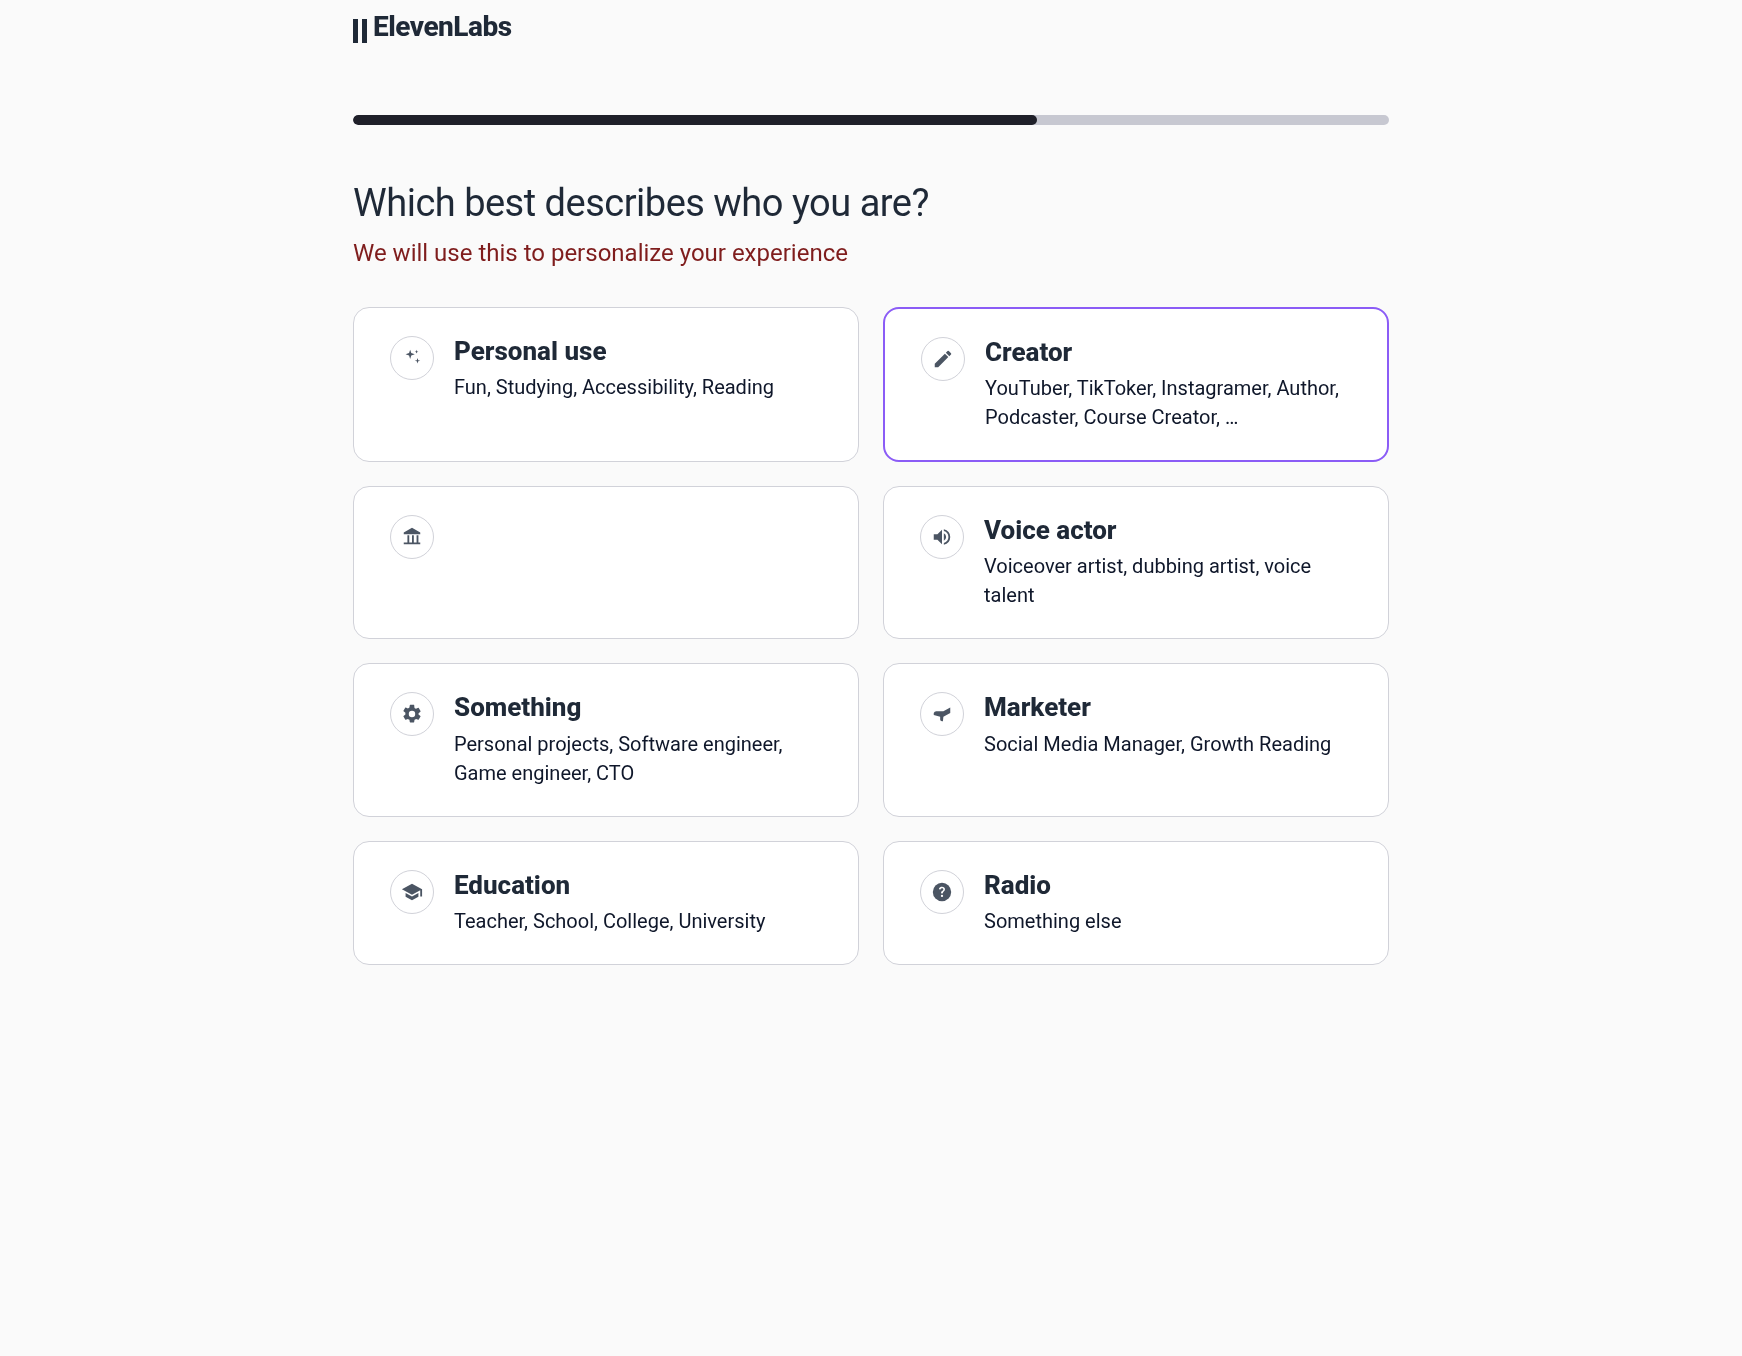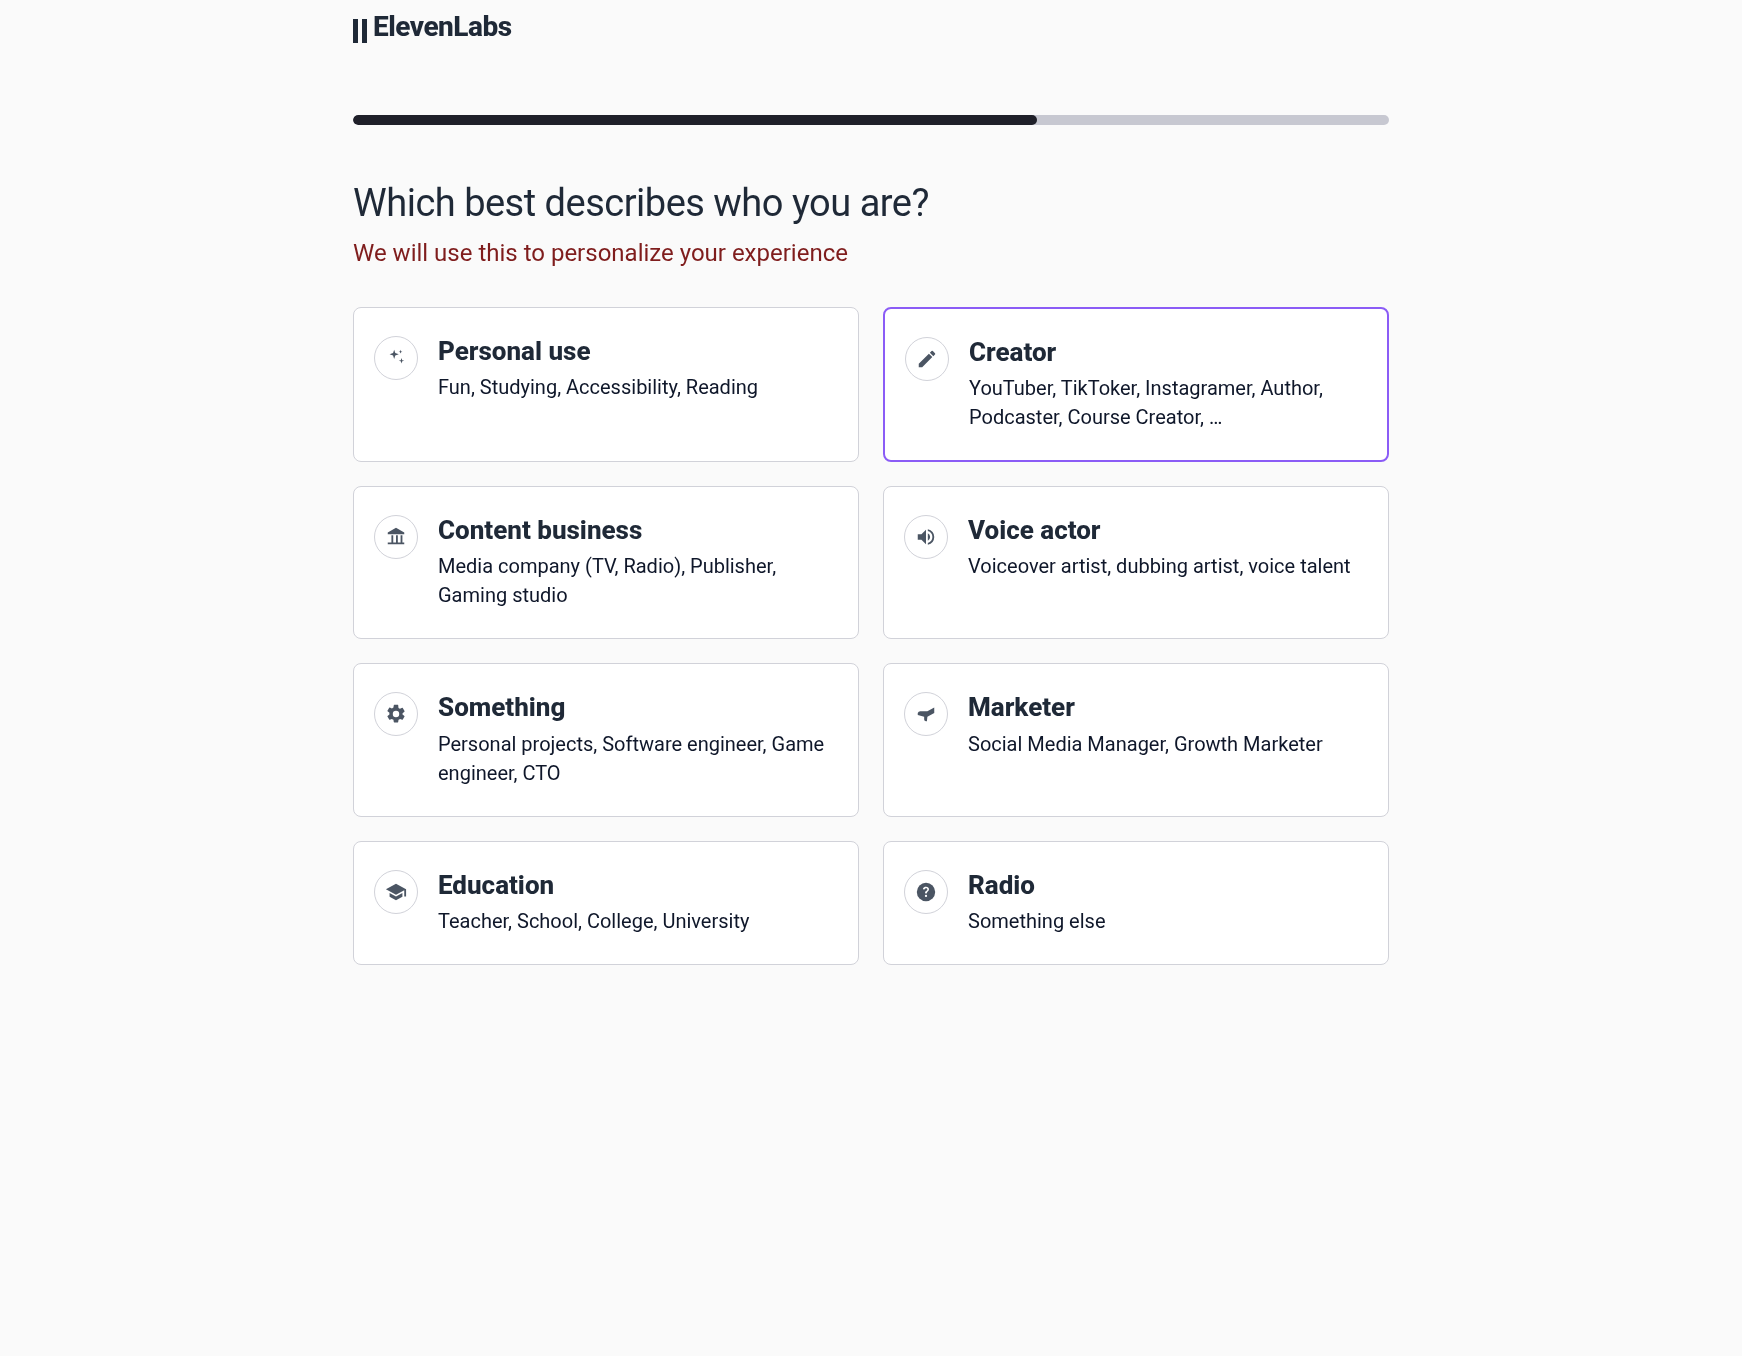--- a/index.html
+++ b/index.html
@@ -65,22 +65,22 @@
     }
     .grid {
       display: grid;
       grid-template-columns: 1fr 1fr;
       gap: 24px;
       margin-top: 40px;
     }
     .card {
       background: #ffffff;
       border: 1.5px solid #d1d2d9;
-      border-radius: 8px;
-      padding: 28px 20px;
+      border-radius: 16px;
+      padding: 28px 36px;
       display: flex;
       align-items: flex-start;
       gap: 20px;
       cursor: pointer;
       transition: border-color 0.15s;
     }
     .card.selected {
       border: 2px solid #8b5cf6;
     }
     .card-icon {
@@ -160,24 +160,20 @@
         <div class="card-desc">YouTuber, TikToker, Instagramer, Author, Podcaster, Course Creator, …</div>
       </div>
     </div>
 
     <div class="card">
       <div class="card-icon">
         <svg viewBox="0 0 24 24" fill="currentColor">
             <path d="M12 2L3 7v2h18V7L12 2zM5 10v8H3v2h18v-2h-2v-8h-2v8h-3v-8h-2v8H9v-8H7v8H5v-8z"></path>
           </svg>
       </div>
-      <div class="card-body">
-        <div class="card-title">Content business</div>
-        <div class="card-desc">Media company (TV, Radio), Publisher, Gaming studio</div>
-      </div>
     </div>
 
     <div class="card">
       <div class="card-icon">
         <svg viewBox="0 0 24 24" fill="currentColor">
             <path d="M3 9v6h4l5 5V4L7 9H3zm13.5 3a4.5 4.5 0 0 0-2.5-4v8a4.5 4.5 0 0 0 2.5-4zm-2.5-8.5v2.06A7 7 0 0 1 19 12a7 7 0 0 1-5 6.44v2.06A9 9 0 0 0 21 12a9 9 0 0 0-7-8.5z"></path>
           </svg>
       </div>
       <div class="card-body">
         <div class="card-title">Voice actor</div>
@@ -199,21 +195,21 @@
 
     <div class="card">
       <div class="card-icon">
         <svg viewBox="0 0 24 24" fill="currentColor">
             <path d="M18 11c0-3-2-5-5-6V3a1 1 0 0 0-2 0v2C8 6 6 8 6 11H4a1 1 0 0 0 0 2h2c0 3 2 5 5 6v2a1 1 0 0 0 2 0v-2c3-1 5-3 5-6h2a1 1 0 0 0 0-2h-2zm-6 5a4 4 0 1 1 0-8 4 4 0 0 1 0 8z" opacity="0"></path>
             <path d="M3 11v2l7 2v3a2 2 0 0 0 2 2h1l.5-5L21 11V5l-7.5 4H6a3 3 0 0 0-3 2z"></path>
           </svg>
       </div>
       <div class="card-body">
         <div class="card-title">Marketer</div>
-        <div class="card-desc">Social Media Manager, Growth Marketer</div>
+        <div class="card-desc">Social Media Manager, Growth Reading</div>
       </div>
     </div>
 
     <div class="card">
       <div class="card-icon">
         <svg viewBox="0 0 24 24" fill="currentColor">
             <path d="M12 3L1 9l11 6 9-4.91V17h2V9L12 3zM5 13.18v4L12 21l7-3.82v-4L12 17l-7-3.82z"></path>
           </svg>
       </div>
       <div class="card-body">

